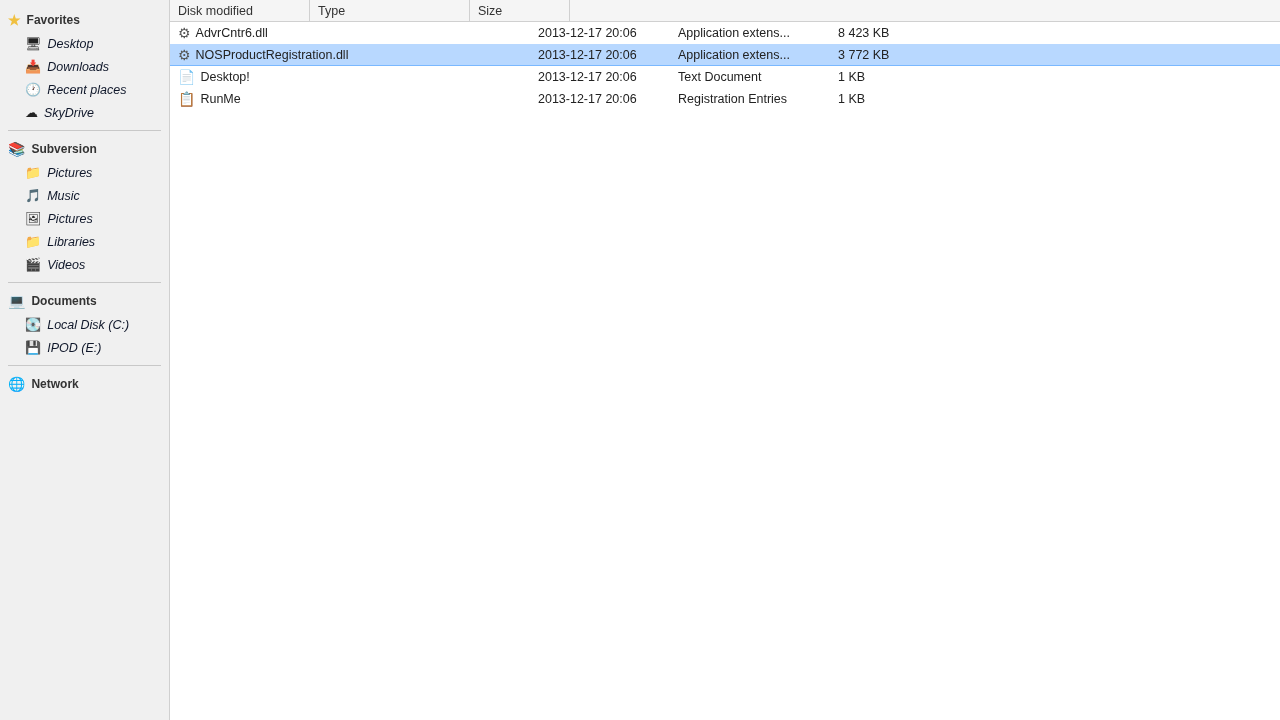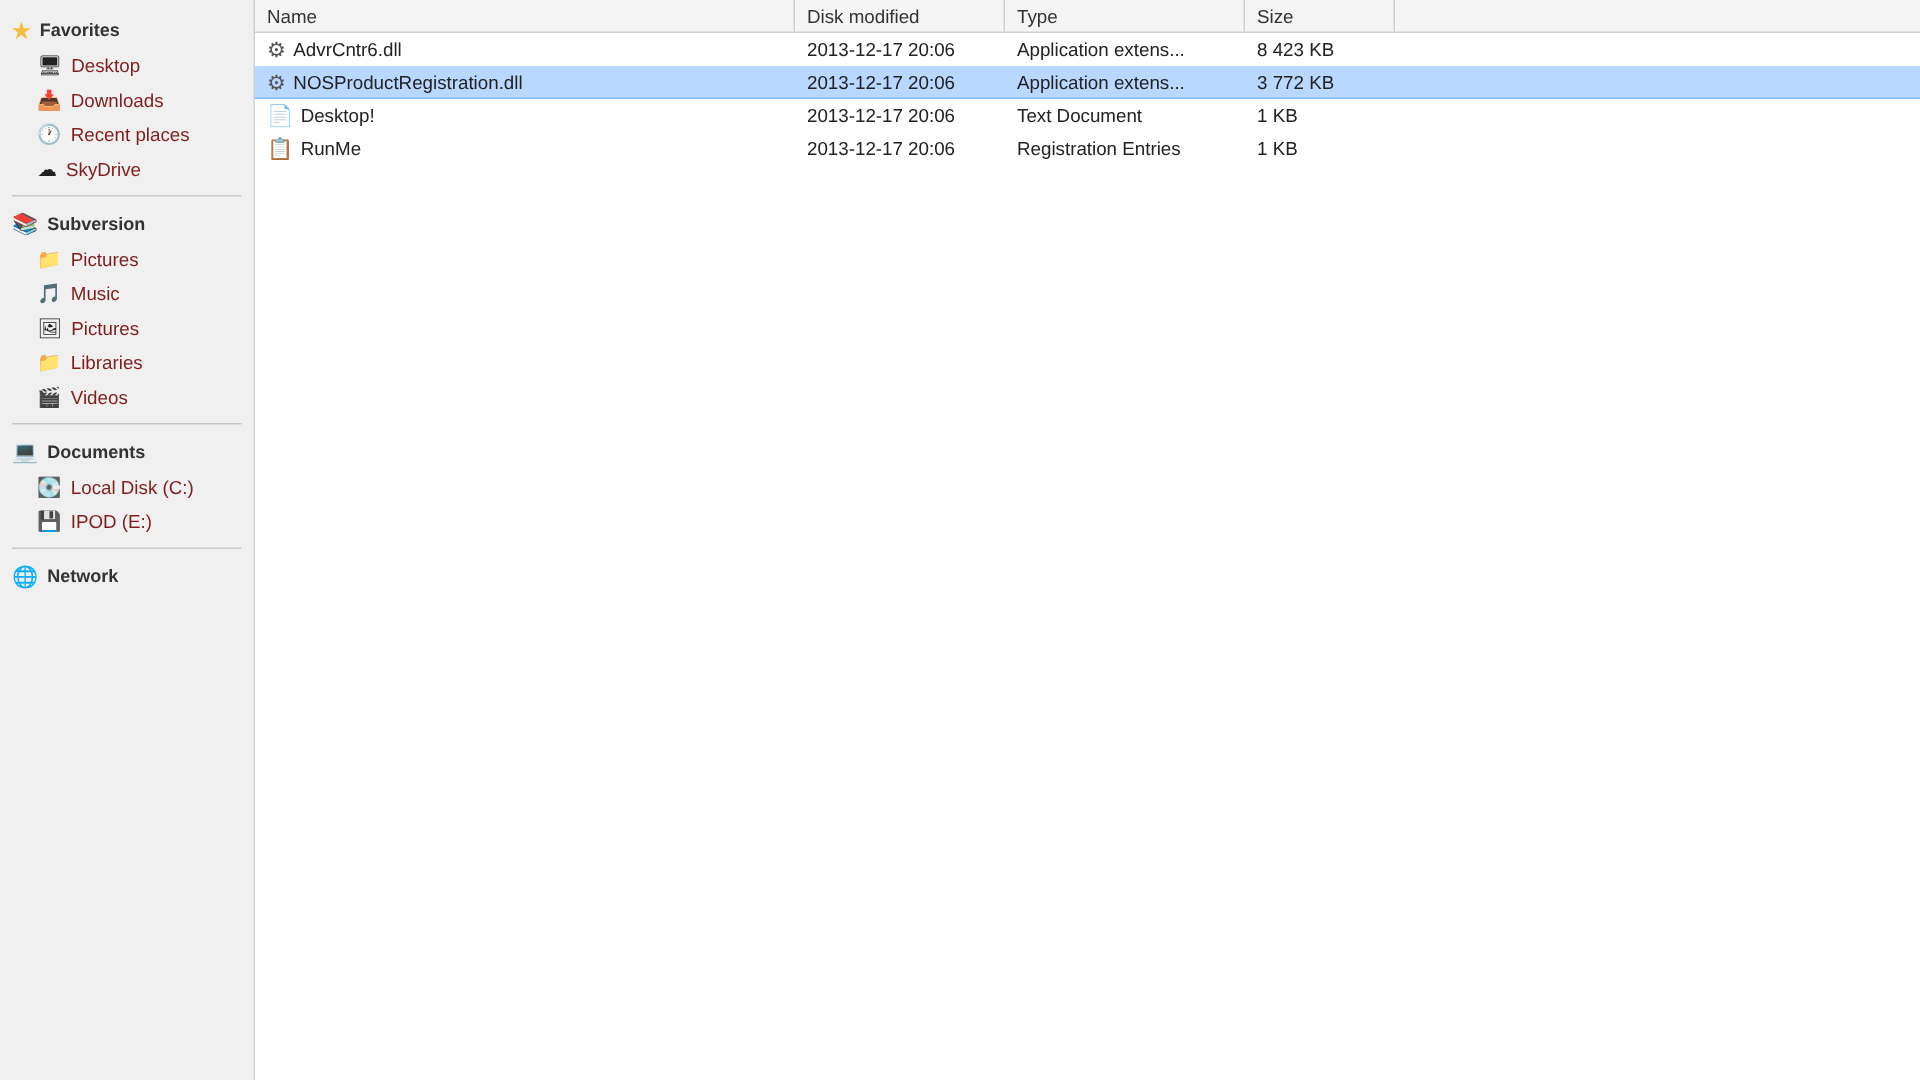--- a/index.html
+++ b/index.html
@@ -58,21 +58,22 @@
     }
 
     .sidebar-item .item-icon {
       margin-right: 6px;
       font-size: 13px;
       flex-shrink: 0;
     }
 
     .sidebar-item .item-label {
       font-size: 12.5px;
-      color: #7f1d1d;
+      color: #0f172a;
+      font-style: italic;
     }
 
     .sidebar-divider {
       height: 1px;
       background: #c8c8c8;
       margin: 6px 8px;
     }
 
     
     .main {
@@ -233,21 +234,20 @@
       <span class="group-icon" style="color:#888;">🌐</span>
       <span>Network</span>
     </div>
   </div>
 
 </div>
 
 <div class="main">
 
   <div class="file-list-header">
-    <div class="col col-name">Name</div>
     <div class="col col-date">Disk modified</div>
     <div class="col col-type">Type</div>
     <div class="col col-size">Size</div>
   </div>
 
   <div class="file-list" id="file-list-container">
   <div class="file-row">
       <div class="col col-name">
         <span class="file-icon" style="color:#555">⚙</span>
         <span>AdvrCntr6.dll</span>

